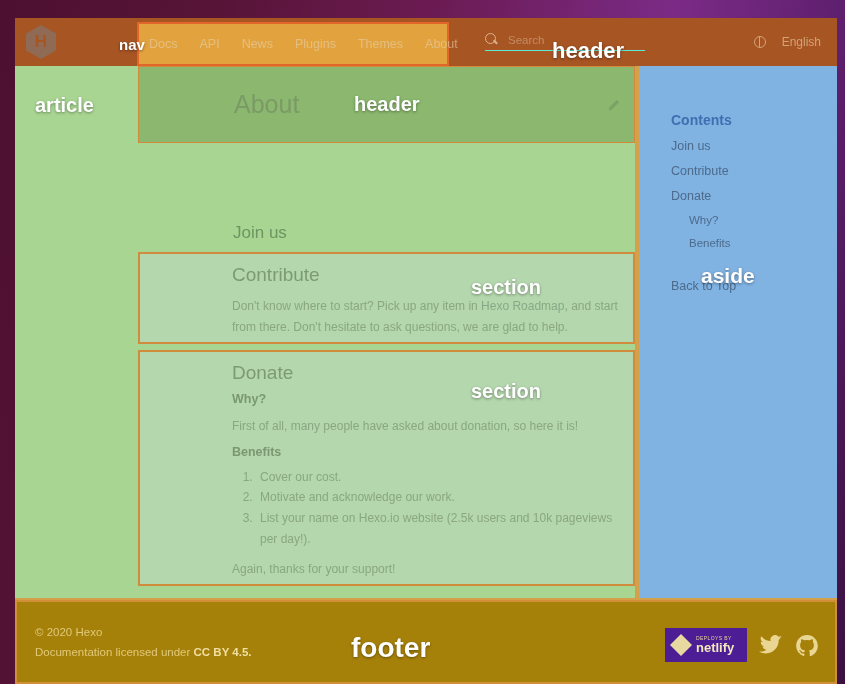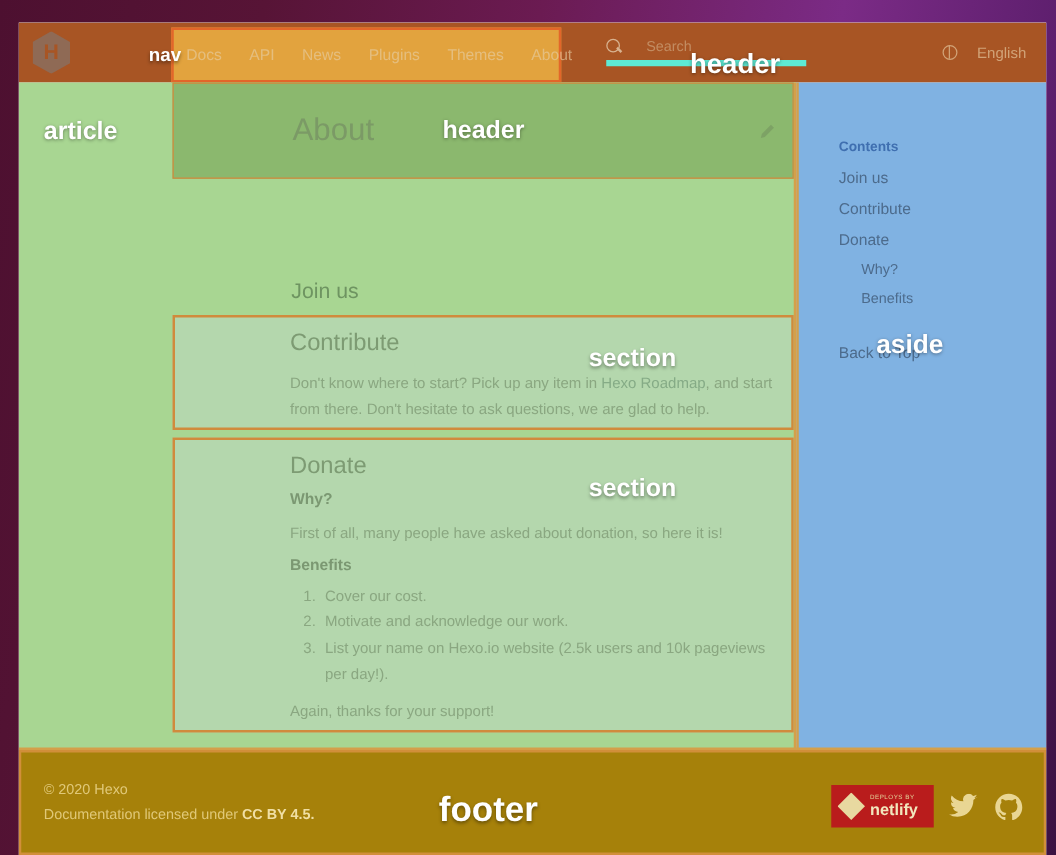--- a/index.html
+++ b/index.html
@@ -48,22 +48,22 @@
   .nav-badge {
     position:absolute; left:104px; top:18px; z-index:9;
     color:#ffffff; font-weight:bold; font-size:15px;
     text-shadow:0 1px 3px rgba(0,0,0,.45);
   }
   .header-right {
     position:absolute; left:470px; top:0; height:48px;
     display:flex; align-items:center; gap:8px;
   }
   .search-box {
-    display:flex; align-items:center; gap:19px;
-    width:160px; border-bottom:5px solid #5eead4; padding-bottom:4px;
+    display:flex; align-items:center; gap:10px;
+    width:160px; border-bottom:1px solid #5eead4; padding-bottom:4px;
   }
   .search-ico { width:13px; height:13px; position:relative; opacity:.75; }
   .search-ico::before {
     content:""; position:absolute; left:0; top:0; width:9px; height:9px;
     border:1.6px solid #e8d2b4; border-radius:50%;
   }
   .search-ico::after {
     content:""; position:absolute; left:8px; top:8px; width:5px; height:1.6px;
     background:#e8d2b4; transform:rotate(45deg);
   }
@@ -176,21 +176,21 @@
   }
   .cc-logo::before { left:0; top:4px; width:32px; height:32px; }
   .cc-logo::after  { left:16px; top:0; width:32px; height:32px; }
   .ad-text {
     margin-top:9px; color:#5b7a96; font-size:11px; line-height:1.48;
   }
   .ad-via {
     margin-top:8px; color:#5e7d98; font-size:10.5px; letter-spacing:.4px;
   }
   .toc { margin:46px 0 0 32px; }
-  .toc-title { color:#3f6fb0; font-size:11px; font-weight:600; }
+  .toc-title { color:#3f6fb0; font-size:14px; font-weight:600; }
   .toc a {
     display:block; color:#4c6b8c; font-size:12.5px; text-decoration:none; margin-top:11px;
   }
   .toc a.sub { margin-left:18px; font-size:11.5px; }
   .back-top {
     display:block; margin:30px 0 0 32px; color:#4c6b8c; font-size:12.5px; text-decoration:none;
   }
 
   
   .site-footer {
@@ -202,21 +202,21 @@
   .foot-text b { color:#f0dfa4; font-weight:600; }
   .footer-badge {
     position:absolute; left:334px; top:30px;
     color:#ffffff; font-weight:bold; font-size:28px;
     text-shadow:0 1px 3px rgba(0,0,0,.4);
   }
   .foot-right {
     position:absolute; right:16px; top:26px; display:flex; align-items:center; gap:12px;
   }
   .netlify {
-    width:82px; height:34px; background:#b91c1c; display:flex; align-items:center; gap:4px;
+    width:82px; height:34px; background:#4c1d95; display:flex; align-items:center; gap:4px;
     padding:0 5px;
   }
   .netlify-mark {
     width:22px; height:22px; background:#e8d9a0;
     clip-path:polygon(50% 0,100% 50%,50% 100%,0 50%);
   }
   .netlify-txt { line-height:1; }
   .netlify-txt .t1 { color:#e3d39a; font-size:5px; letter-spacing:.4px; display:block; }
   .netlify-txt .t2 { color:#f2e7bd; font-size:13px; font-weight:bold; display:block; }
   .bird { width:24px; height:20px; position:relative; }

